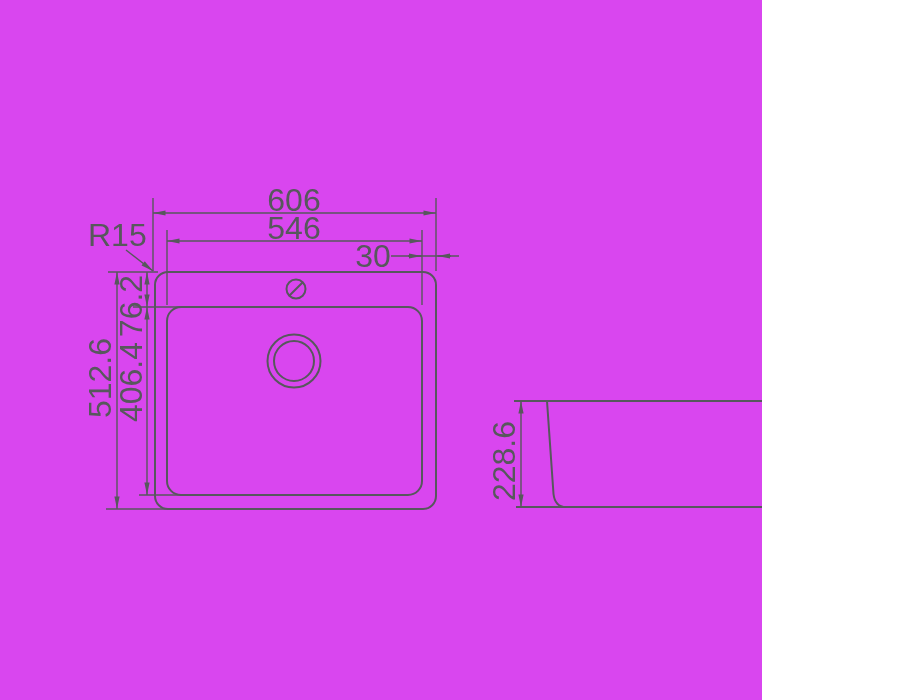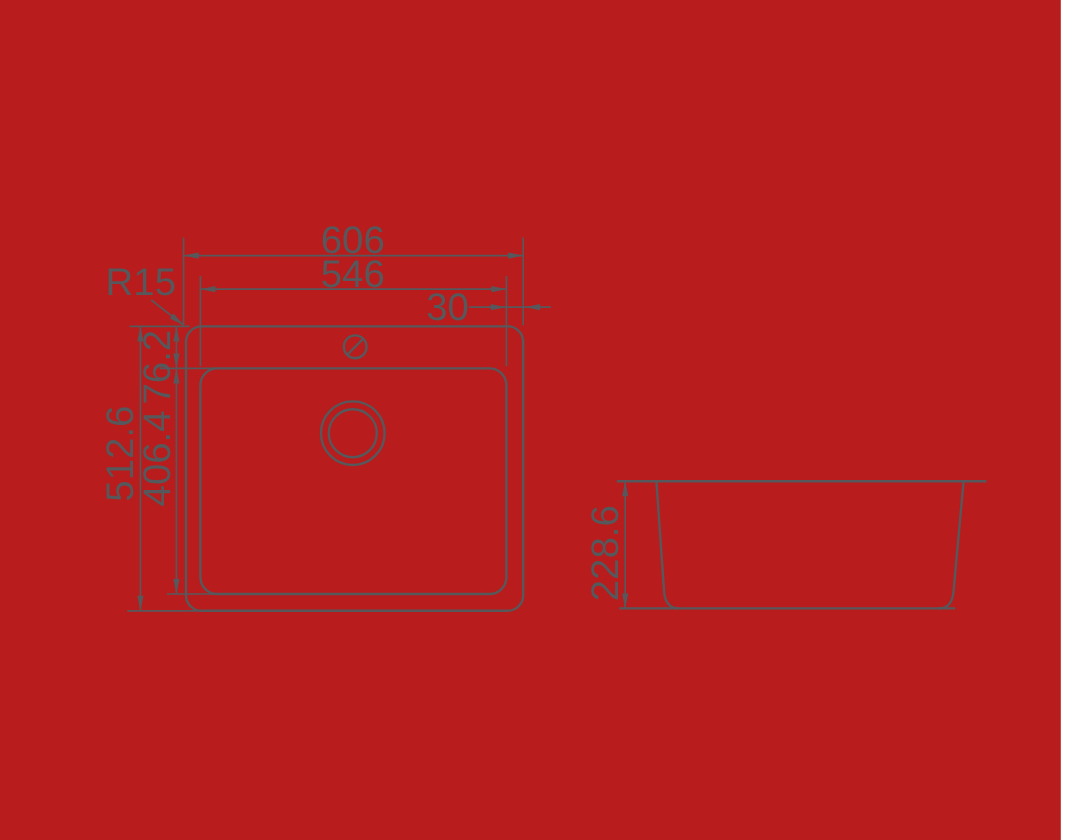--- a/index.html
+++ b/index.html
@@ -2,23 +2,23 @@
 <html><head>
 <meta charset="utf-8">
 <style>
   html, body {
     margin: 0;
     padding: 0;
     background: #ffffff;
   }
   .stage {
     position: relative;
-    width: 884px;
+    width: 762px;
     height: 700px;
-    background: #b91c1c;
+    background: #d946ef;
     overflow: hidden;
   }
   svg {
     display: block;
   }
   .obj {
     fill: none;
     stroke: #57585c;
     stroke-width: 2;
     stroke-linecap: butt;

